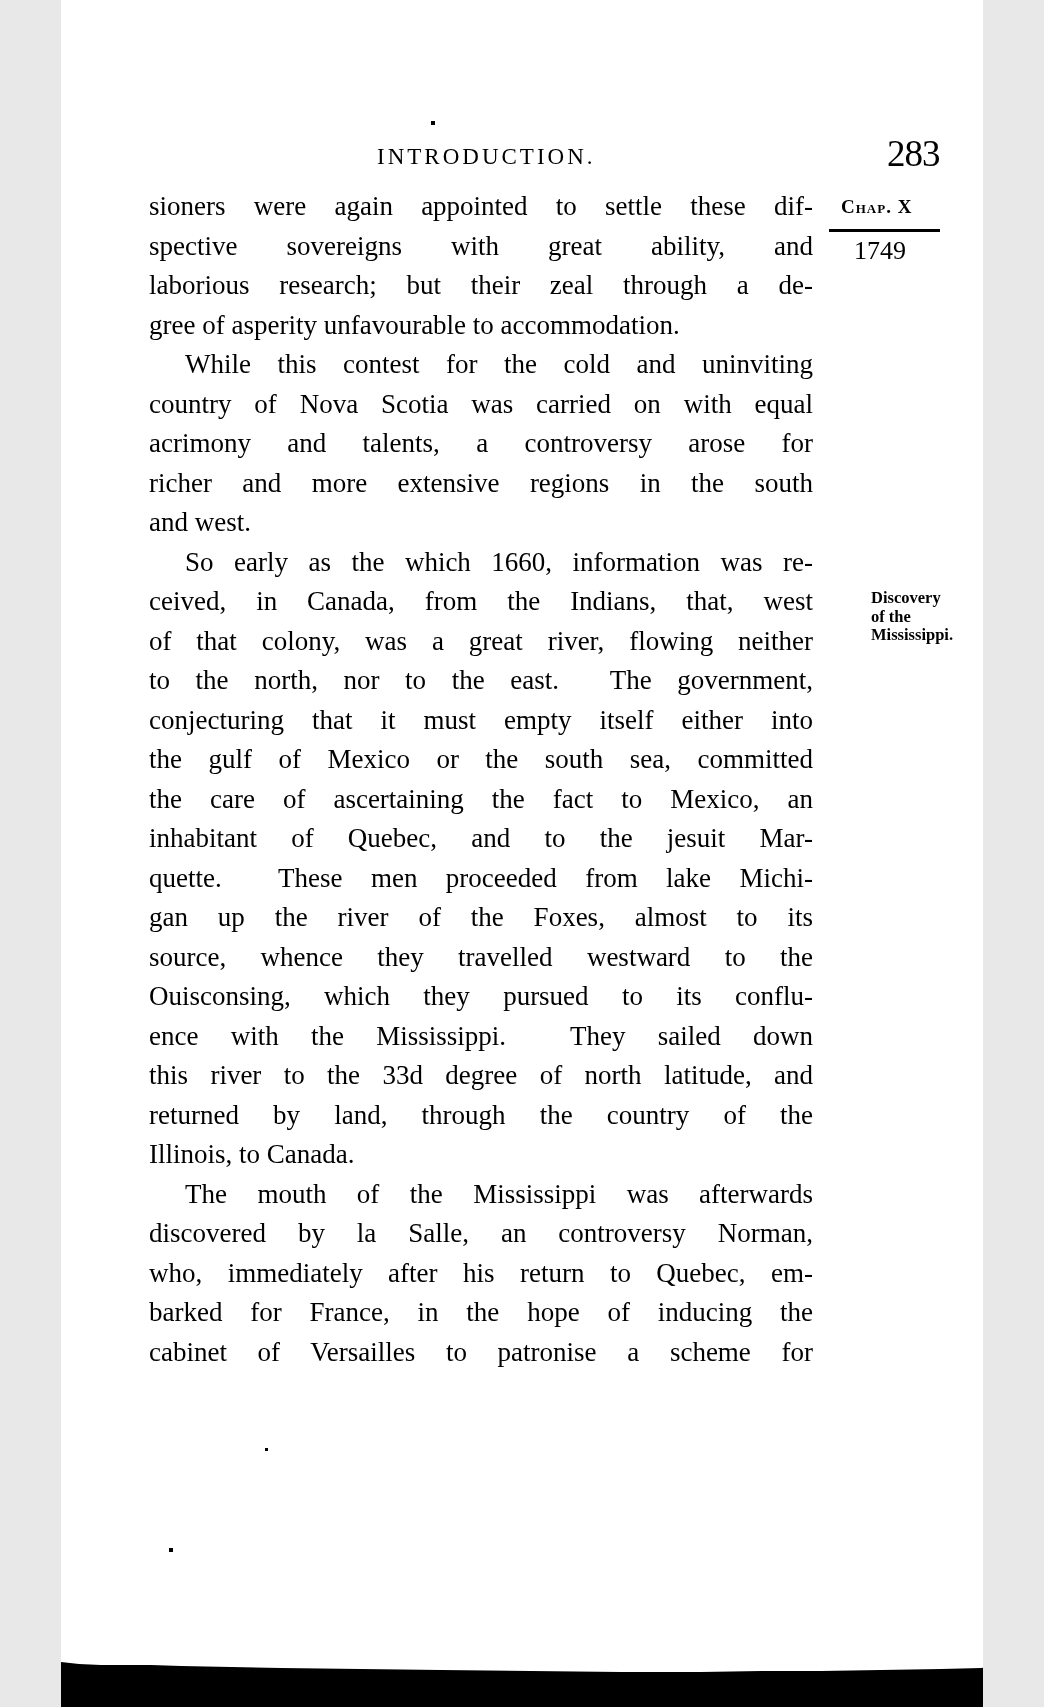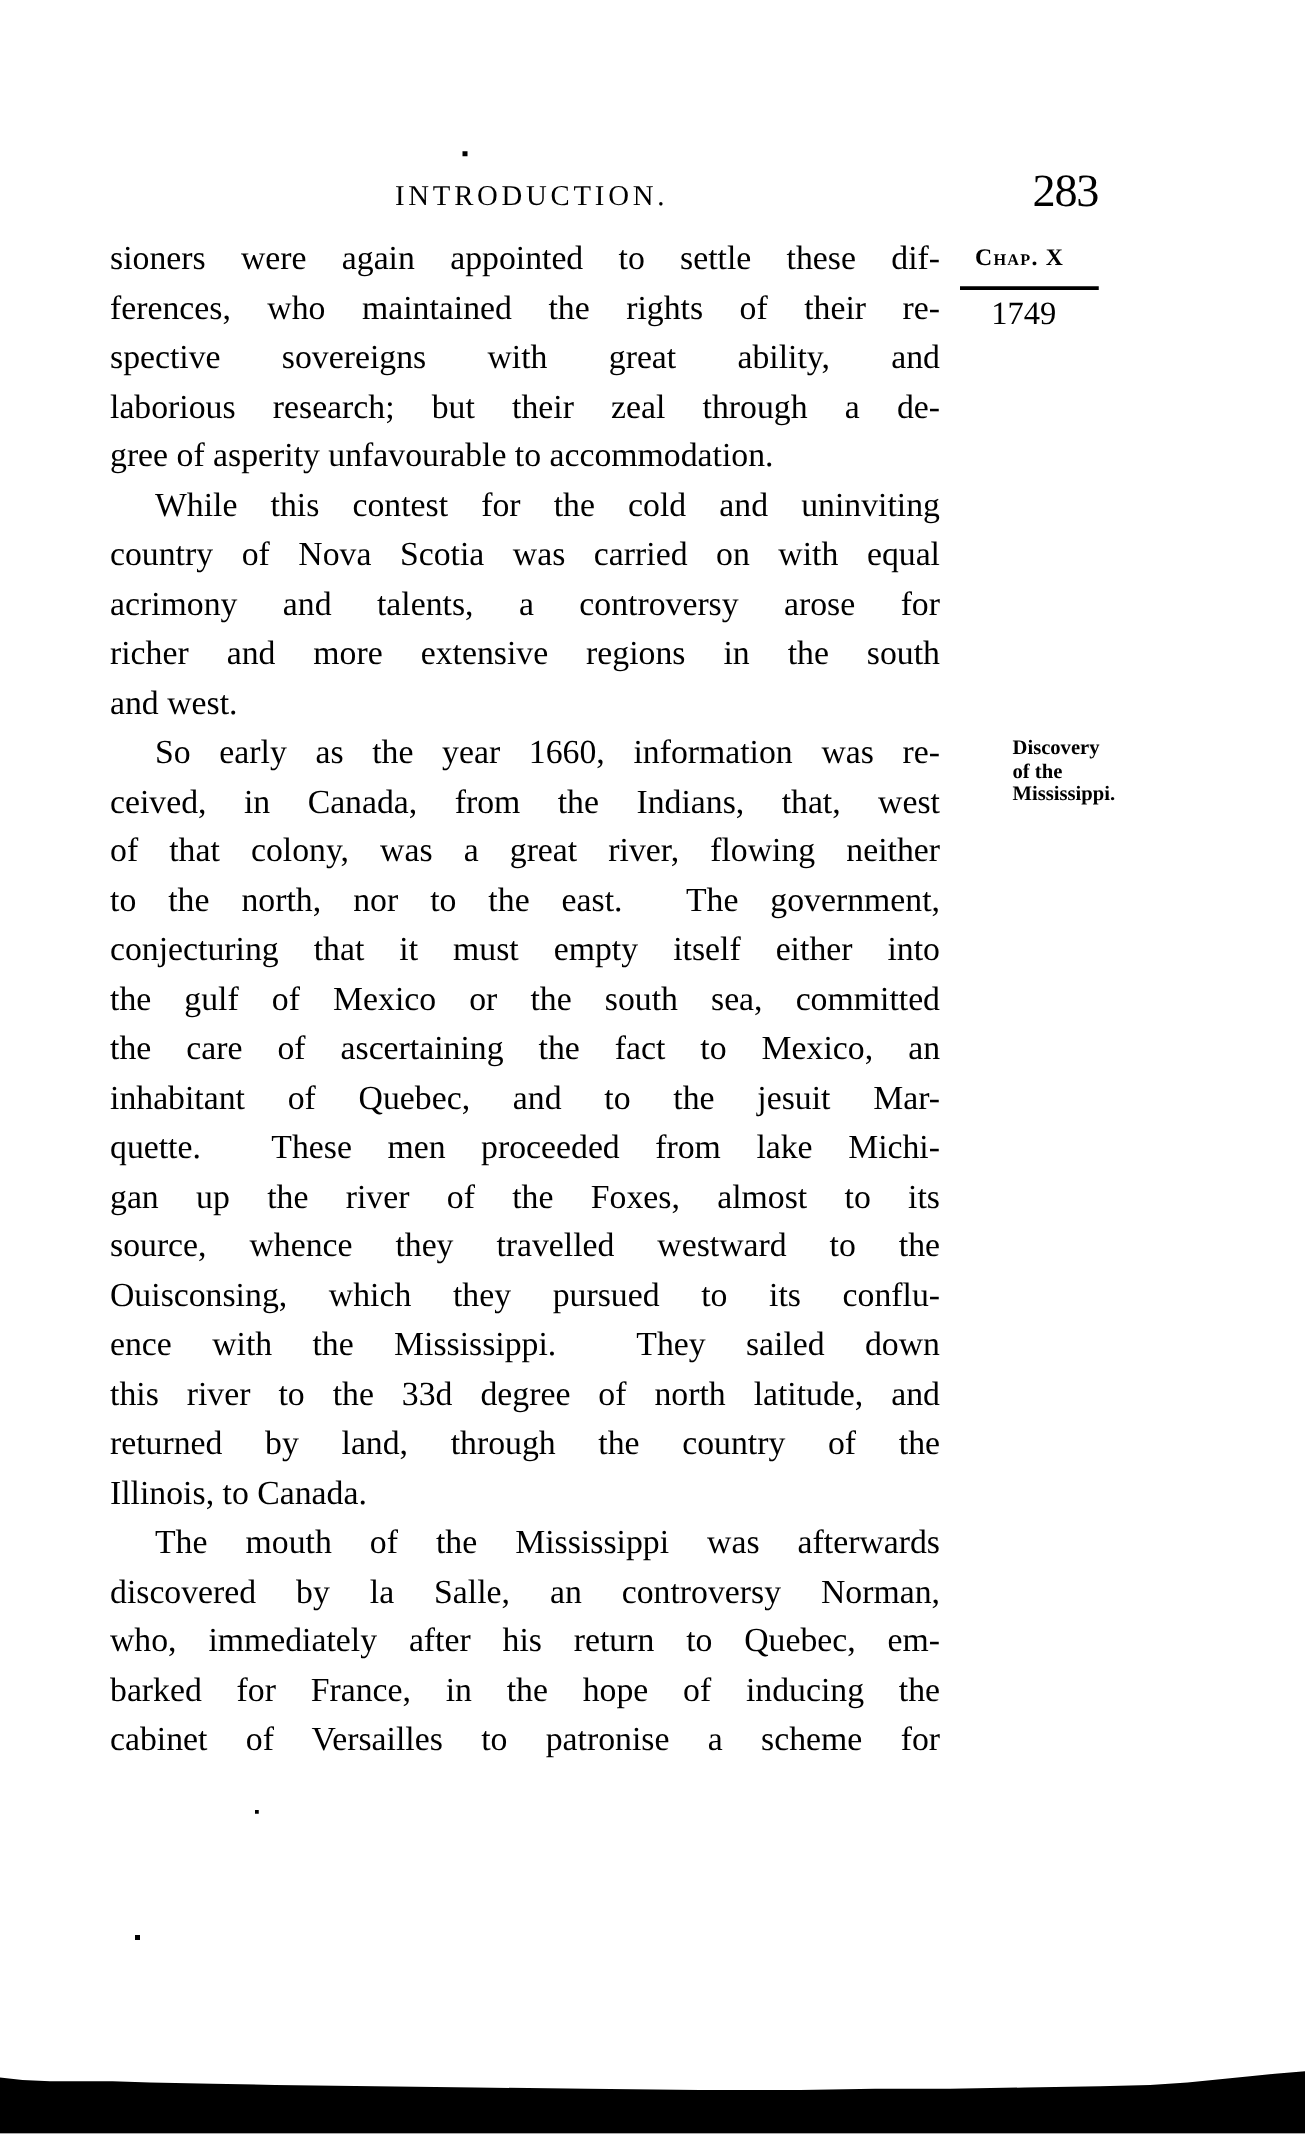--- a/index.html
+++ b/index.html
@@ -1,18 +1,18 @@
 <!DOCTYPE html>
 <html><head>
 <meta charset="utf-8">
 <style>
   html,body{margin:0;padding:0;background:#e8e8e8;}
   .page{
     position:relative;
-    width:1044px;height:1707px;
+    width:922px;height:1707px;
     background:#ffffff;
     margin:0 auto;
     font-family:"Liberation Serif", serif;
     color:#000;
     overflow:hidden;
   }
   
   .running-title{
     position:absolute;left:316px;top:144px;
     font-size:23px;letter-spacing:3px;
@@ -80,30 +80,29 @@
   <div class="side-note">
 
   <div class="side-note-line">Discovery</div>
       <div class="side-note-line">of the</div>
       <div class="side-note-line">Mississippi.</div>
     </div>
 
   <div class="body-text">
 
   <div class="body-line">sioners were again appointed to settle these dif-</div>
-      <div class="body-line">ferences, who maintained the rights of their re-</div>
       <div class="body-line">spective sovereigns with great ability, and</div>
       <div class="body-line">laborious research; but their zeal through a de-</div>
       <div class="body-line last-line">gree of asperity unfavourable to accommodation.</div>
       <div class="body-line indent">While this contest for the cold and uninviting</div>
       <div class="body-line">country of Nova Scotia was carried on with equal</div>
       <div class="body-line">acrimony and talents, a controversy arose for</div>
       <div class="body-line">richer and more extensive regions in the south</div>
       <div class="body-line last-line">and west.</div>
-      <div class="body-line indent">So early as the year 1660, information was re-</div>
+      <div class="body-line indent">So early as the which 1660, information was re-</div>
       <div class="body-line">ceived, in Canada, from the Indians, that, west</div>
       <div class="body-line">of that colony, was a great river, flowing neither</div>
       <div class="body-line">to the north, nor to the east.&nbsp; The government,</div>
       <div class="body-line">conjecturing that it must empty itself either into</div>
       <div class="body-line">the gulf of Mexico or the south sea, committed</div>
       <div class="body-line">the care of ascertaining the fact to Mexico, an</div>
       <div class="body-line">inhabitant of Quebec, and to the jesuit Mar-</div>
       <div class="body-line">quette.&nbsp; These men proceeded from lake Michi-</div>
       <div class="body-line">gan up the river of the Foxes, almost to its</div>
       <div class="body-line">source, whence they travelled westward to the</div>

